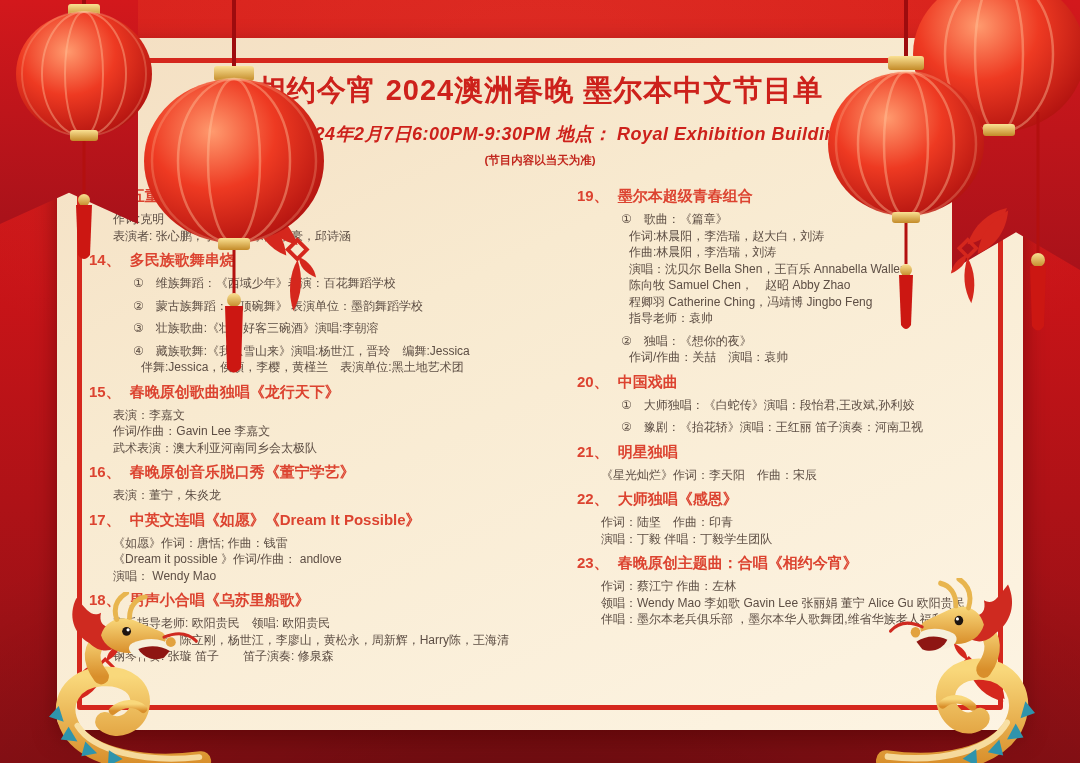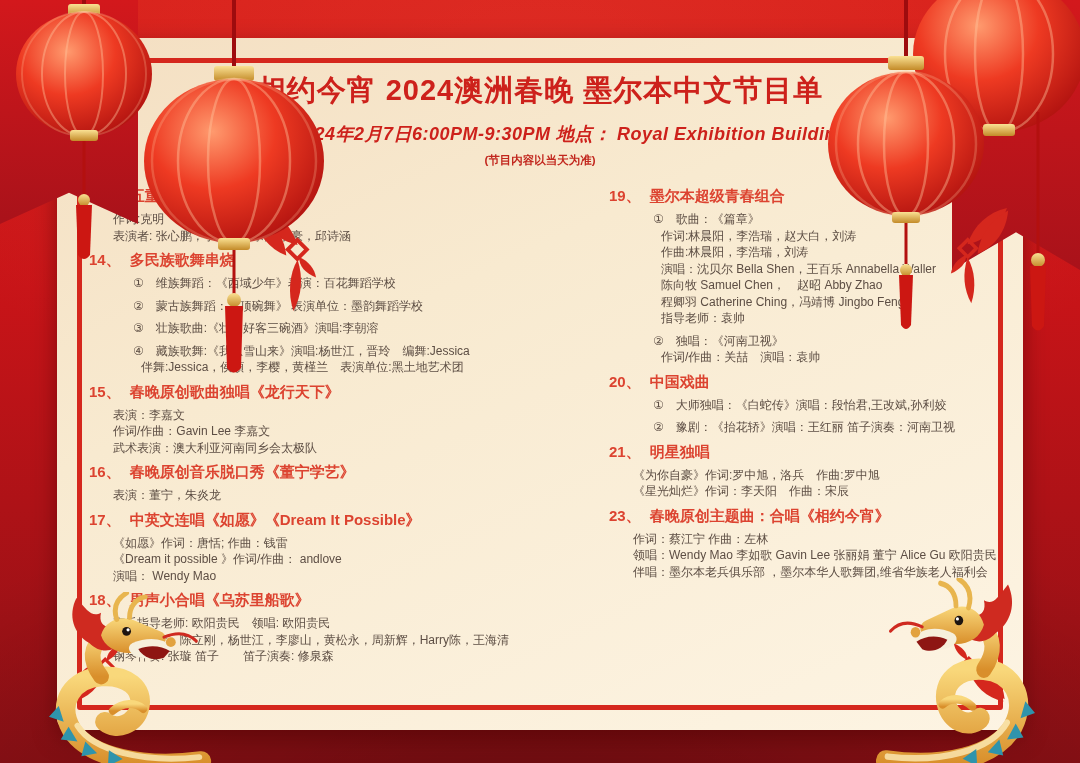--- a/index.html
+++ b/index.html
@@ -19,21 +19,21 @@
     background:linear-gradient(155deg,#f4dfc2 0%,#f8ead0 38%,#fdf4e3 100%);
     border-radius:12px;box-shadow:0 8px 22px rgba(70,0,0,.5);z-index:1;
   }
   .frame{position:absolute;inset:20px;border:5px solid #d5271d;border-radius:3px;z-index:1;}
   .header{position:absolute;left:0;right:0;top:33px;text-align:center;z-index:2;}
   .title{font-size:29px;font-weight:bold;color:#cd211b;letter-spacing:1px;}
   .subtitle{margin-top:11px;font-size:18px;font-style:italic;font-weight:bold;color:#cd211b;letter-spacing:.5px;}
   .note{margin-top:7px;font-size:11.5px;font-weight:bold;color:#c2271e;}
   .col{position:absolute;top:148px;z-index:2;}
   .col-left{left:32px;width:462px;}
-  .col-right{left:552px;width:424px;}
+  .col-right{left:520px;width:424px;}
   .item{margin-bottom:6px;}
   .item-head{font-size:15px;line-height:19px;font-weight:bold;color:#dc4330;margin:0 0 6px;}
   .item-head .num{margin-right:9px;}
   .block{margin:0 0 6px 24px;color:#5d4e44;font-size:12px;}
   .line{line-height:16.5px;white-space:pre-wrap;}
   .block.enum{padding-left:28px;}
   .block.enum .line:first-child{text-indent:-28px;padding-left:20px;}
   .deco{position:absolute;pointer-events:none;}
   .ribbon{position:absolute;top:0;background:linear-gradient(180deg,#d3181c,#a9121a);z-index:3;
     clip-path:polygon(0 0,100% 0,100% 100%,50% 86%,0 100%);}
@@ -132,38 +132,44 @@
           <div class="block enum">
             <div class="line">①　歌曲：《篇章》</div>
             <div class="line">作词:林晨阳，李浩瑞，赵大白，刘涛</div>
             <div class="line">作曲:林晨阳，李浩瑞，刘涛</div>
             <div class="line">演唱：沈贝尔 Bella Shen，王百乐 Annabella Waller</div>
             <div class="line">陈向牧 Samuel Chen，　赵昭 Abby Zhao</div>
             <div class="line">程卿羽 Catherine Ching，冯靖博 Jingbo Feng</div>
             <div class="line">指导老师：袁帅</div>
           </div>
           <div class="block enum">
-            <div class="line">②　独唱：《河南卫视》</div>
+            <div class="line">②　独唱：《想你的夜》</div>
             <div class="line">作词/作曲：关喆　演唱：袁帅</div>
           </div>
         </div>
         <div class="item">
           <div class="item-head"><span class="num">20、</span><span>中国戏曲</span></div>
           <div class="block enum">
             <div class="line">①　大师独唱：《白蛇传》演唱：段怡君,王改斌,孙利姣</div>
           </div>
           <div class="block enum">
             <div class="line">②　豫剧：《抬花轿》演唱：王红丽 笛子演奏：河南卫视</div>
           </div>
         </div>
         <div class="item">
           <div class="item-head"><span class="num">21、</span><span>明星独唱</span></div>
           <div class="block">
-            <div class="line">《为你自豪》作词:罗中旭，洛兵　作曲:罗中旭</div>
             <div class="line">《星光灿烂》作词：李天阳　作曲：宋辰</div>
+          </div>
+        </div>
+        <div class="item">
+          <div class="item-head"><span class="num">22、</span><span>大师独唱《感恩》</span></div>
+          <div class="block">
+            <div class="line">作词：陆坚　作曲：印青</div>
+            <div class="line">演唱：丁毅 伴唱：丁毅学生团队</div>
           </div>
         </div>
         <div class="item">
           <div class="item-head"><span class="num">23、</span><span>春晚原创主题曲：合唱《相约今宵》</span></div>
           <div class="block">
             <div class="line">作词：蔡江宁 作曲：左林</div>
             <div class="line">领唱：Wendy Mao 李如歌 Gavin Lee 张丽娟 董宁 Alice Gu 欧阳贵民</div>
             <div class="line">伴唱：墨尔本老兵俱乐部 ，墨尔本华人歌舞团,维省华族老人福利会</div>
           </div>
         </div>

